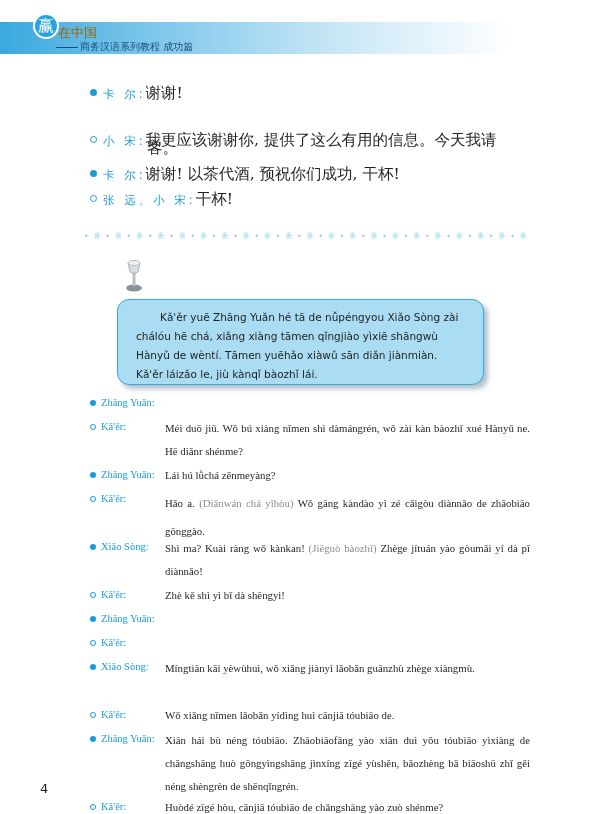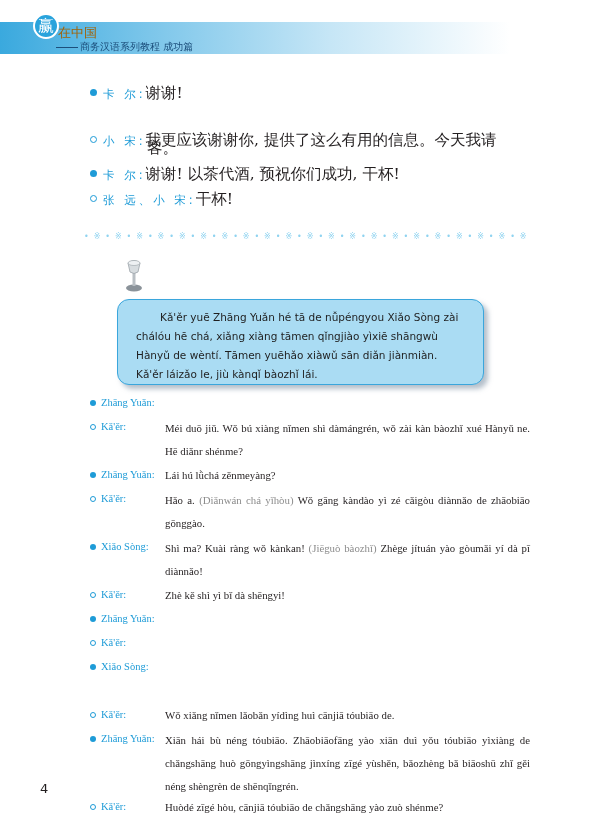--- a/index.html
+++ b/index.html
@@ -97,38 +97,39 @@
 <div class="py-row" style="top:417px;height:44px;">
   <span class="py-speaker"><span class="bullet hollow"></span><span>Kǎ'ěr:</span></span>
   <span class="py-text" style="line-height:23px;">Méi duō jiǔ. Wǒ bú xiàng nǐmen shì dàmángrén, wǒ zài kàn bàozhǐ xué Hànyǔ ne. Hē diǎnr shénme?</span>
 </div>
 <div class="py-row" style="top:465px;height:20px;">
   <span class="py-speaker"><span class="bullet filled"></span><span>Zhāng Yuǎn:</span></span>
   <span class="py-text">Lái hú lǜchá zěnmeyàng?</span>
 </div>
 <div class="py-row" style="top:489px;height:44px;">
   <span class="py-speaker"><span class="bullet hollow"></span><span>Kǎ'ěr:</span></span>
-  <span class="py-text" style="line-height:23px;"><span>Hǎo a.</span> <span class="aside">(Diǎnwán chá yǐhòu)</span> <span>Wǒ gāng kàndào yì zé cǎigòu diànnǎo de zhāobiāo gōnggào.</span></span>
+  <span class="py-text" style="line-height:28px;"><span>Hǎo a.</span> <span class="aside">(Diǎnwán chá yǐhòu)</span> <span>Wǒ gāng kàndào yì zé cǎigòu diànnǎo de zhāobiāo gōnggào.</span></span>
 </div>
 <div class="py-row" style="top:537px;height:44px;">
   <span class="py-speaker"><span class="bullet filled"></span><span>Xiǎo Sòng:</span></span>
   <span class="py-text" style="line-height:23px;"><span>Shì ma? Kuài ràng wǒ kànkan!</span> <span class="aside">(Jiēguò bàozhǐ)</span> <span>Zhège jítuán yào gòumǎi yí dà pī diànnǎo!</span></span>
 </div>
 <div class="py-row" style="top:585px;height:20px;">
   <span class="py-speaker"><span class="bullet hollow"></span><span>Kǎ'ěr:</span></span>
   <span class="py-text">Zhè kě shì yì bǐ dà shēngyi!</span>
 </div>
 <div class="py-row" style="top:609px;height:20px;">
   <span class="py-speaker"><span class="bullet filled"></span><span>Zhāng Yuǎn:</span></span>
 </div>
 <div class="py-row" style="top:633px;height:20px;">
   <span class="py-speaker"><span class="bullet hollow"></span><span>Kǎ'ěr:</span></span>
 </div>
 <div class="py-row" style="top:657px;height:44px;">
   <span class="py-speaker"><span class="bullet filled"></span><span>Xiǎo Sòng:</span></span>
+  <span class="py-text" style="line-height:23px;">Míngtiān kāi yèwùhuì, wǒ xiǎng jiànyì lǎobǎn guānzhù zhège xiàngmù.</span>
 </div>
 <div class="py-row" style="top:705px;height:20px;">
   <span class="py-speaker"><span class="bullet hollow"></span><span>Kǎ'ěr:</span></span>
   <span class="py-text">Wǒ xiǎng nǐmen lǎobǎn yídìng huì cānjiā tóubiāo de.</span>
 </div>
 <div class="py-row" style="top:729px;height:68px;">
   <span class="py-speaker"><span class="bullet filled"></span><span>Zhāng Yuǎn:</span></span>
   <span class="py-text" style="line-height:23px;">Xiān hái bù néng tóubiāo. Zhāobiāofāng yào xiān duì yǒu tóubiāo yìxiàng de chǎngshāng huò gōngyìngshāng jìnxíng zīgé yùshěn, bǎozhèng bǎ biāoshū zhǐ gěi néng shèngrèn de shēnqǐngrén.</span>
 </div>
 <div class="py-row" style="top:797px;height:20px;">

